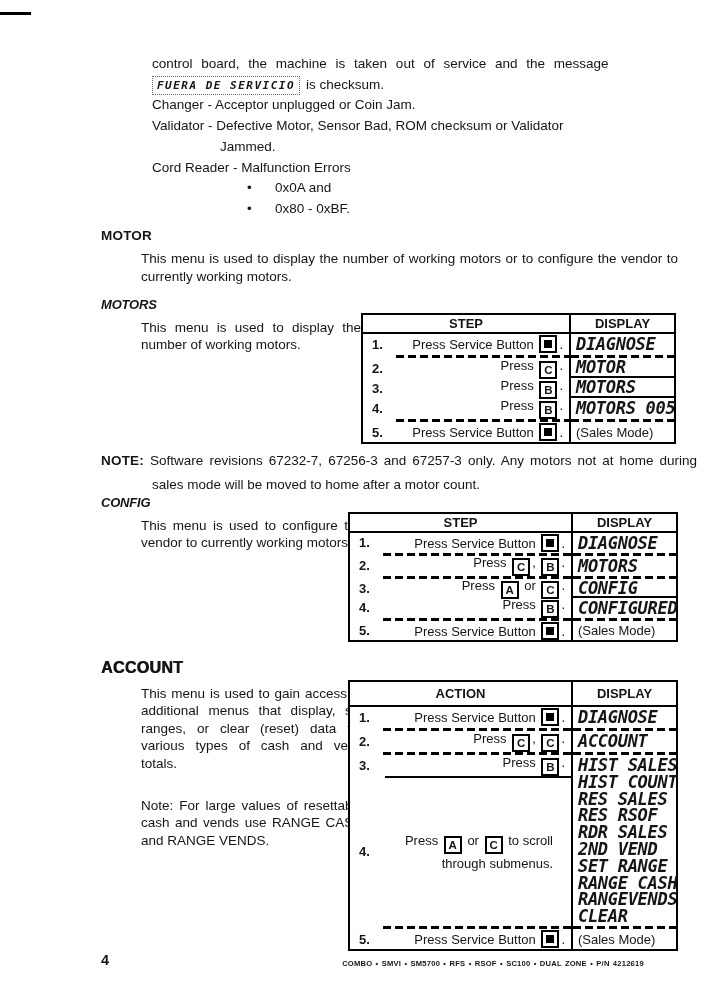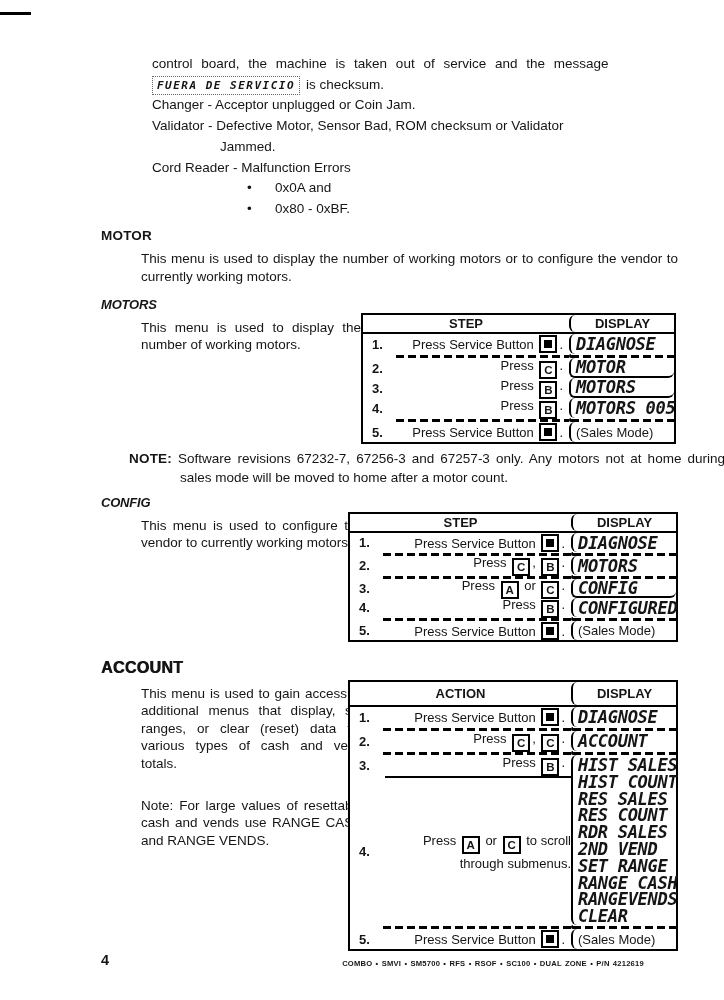--- a/index.html
+++ b/index.html
@@ -25,32 +25,32 @@
   .bullets { margin-left:95px; }
   .bullets .brow { display:flex; }
   .bullets .dot { width:28px; }
 
   
   .h-plain { font-weight:bold; font-size:13.5px; letter-spacing:0.2px; }
   .h-ital  { font-weight:bold; font-style:italic; font-size:13px; letter-spacing:-0.2px; }
   .h-big   { font-weight:bold; font-size:16px; letter-spacing:0.3px; text-shadow:0.6px 0 0 currentColor; }
 
   
-  .noteblk { padding-left:51px; text-indent:-51px; line-height:19px;margin-left:28px; }
+  .noteblk { padding-left:51px; text-indent:-51px; line-height:24px; }
   .noteblk b { letter-spacing:0.2px; }
 
   .body17 { line-height:17.4px;margin-left:40px; }
 
   
   .vtable { position:absolute; border:2px solid #000; background:#fff; box-sizing:border-box; font-size:13px;margin-left:28px; }
   .trow { display:flex; align-items:center; box-sizing:border-box; }
   .thead { font-weight:bold; border-bottom:2px solid #000; }
   .cell { box-sizing:border-box; height:100%; display:flex; align-items:center; }
   .cstep { flex:1; }
-  .cdisp { width:105px; border-left:2px solid #000;border-radius:6px; }
+  .cdisp { width:105px; border-left:2px solid #000; }
   .thead .cstep { justify-content:center; }
   .thead .cdisp { justify-content:center; }
   .num { width:28px; padding-left:9px; font-weight:bold; flex:none; }
   .stext { flex:1; text-align:right; padding-right:6px; white-space:nowrap; }
   .key {
     display:inline-block; width:14px; height:14px; border:2px solid #000;
     line-height:14px; text-align:center; font-weight:bold; font-size:11.5px;
     vertical-align:-4px; margin:0 2px; background:#fff; box-sizing:content-box;
   }
   .svcfill { display:block; width:8px; height:8px; background:#000; margin:3px auto 0; }
@@ -63,21 +63,21 @@
   .seprow { height:4px; }
   .dash { height:3px; width:100%; background:repeating-linear-gradient(90deg,#000 0 8px,transparent 8px 12px); }
   .dash-inset { margin-left:33px; width:calc(100% - 33px); }
   .bsolid { border-bottom:2px solid #000; }
 
   
   .blockstep { flex-direction:column; align-items:stretch; }
   .step3row { height:21px; display:flex; align-items:center; }
   .uline { border-top:2px solid #000; margin-left:35px; }
   .step4row { flex:1; display:flex; align-items:center; }
-  .s4text { flex:1; text-align:right; padding-right:0; line-height:19px; }
+  .s4text { flex:1; text-align:right; padding-right:18px; line-height:19px; }
   .dlist { flex-direction:column; align-items:flex-start; justify-content:flex-start; padding-top:2px; }
   .dlist .dtext { line-height:16.8px; }
 
   
   .pageno { font-weight:bold; font-size:14.5px; }
   .footline { font-weight:bold; font-size:7.6px; letter-spacing:0.2px; word-spacing:1px; text-align:center; white-space:nowrap; }
 </style>
 </head>
 <body>
 
@@ -317,21 +317,21 @@
           <div class="s4text">
             <div><span>Press</span> <span class="key">A</span> <span>or</span> <span class="key">C</span> <span>to scroll</span></div>
             <div>through submenus.</div>
           </div>
         </div>
       </div>
       <div class="cell cdisp dlist">
         <span class="dtext">HIST SALES</span>
         <span class="dtext">HIST COUNT</span>
         <span class="dtext">RES SALES</span>
-        <span class="dtext">RES COUNT</span>
+        <span class="dtext">RES RSOF</span>
         <span class="dtext">RDR SALES</span>
         <span class="dtext">2ND VEND</span>
         <span class="dtext">SET RANGE</span>
         <span class="dtext">RANGE CASH</span>
         <span class="dtext">RANGEVENDS</span>
         <span class="dtext">CLEAR</span>
       </div>
     </div>
     <div class="trow seprow">
       <div class="cell cstep">

